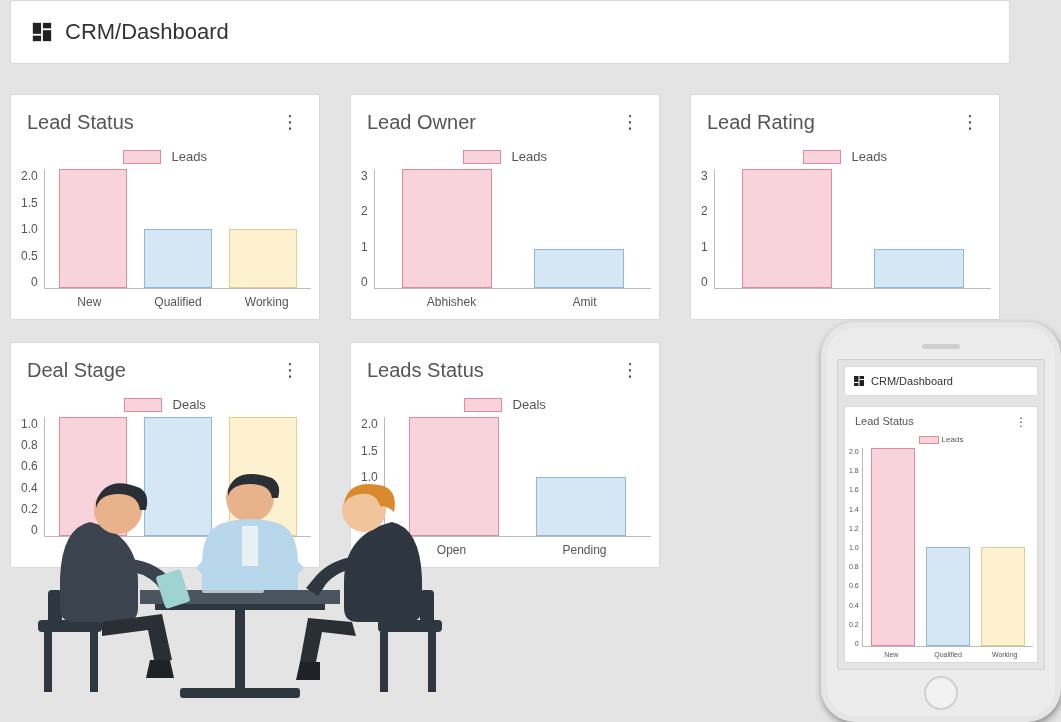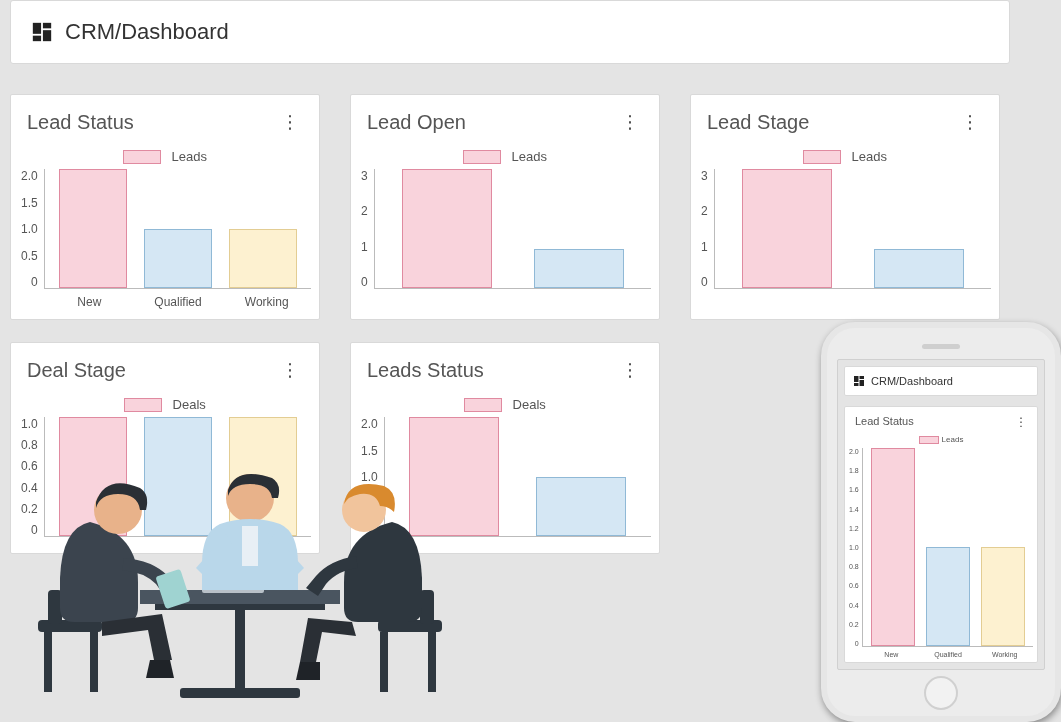--- a/index.html
+++ b/index.html
@@ -102,21 +102,21 @@
       </div>
       <div class="x-labels">
         <span>New</span>
         <span>Qualified</span>
         <span>Working</span>
       </div>
     </div>
 
     <div class="card">
       <div class="card-head">
-        <span class="card-title">Lead Open</span>
+        <span class="card-title">Lead Owner</span>
         <span class="more-icon">⋮</span>
       </div>
       <div class="legend-row">
         <span class="legend-swatch"></span>
         <span class="legend-label">Leads</span>
       </div>
       <div class="chart-body">
         <div class="y-axis">
           <span>3</span>
           <span>2</span>
@@ -125,25 +125,29 @@
         </div>
         <div class="plot">
           <div class="bar-slot">
               <div class="bar pink" style="height:100%"></div>
             </div>
           <div class="bar-slot">
               <div class="bar blue" style="height:33%"></div>
             </div>
         </div>
       </div>
-    </div>
-
-    <div class="card">
-      <div class="card-head">
-        <span class="card-title">Lead Stage</span>
+      <div class="x-labels">
+        <span>Abhishek</span>
+        <span>Amit</span>
+      </div>
+    </div>
+
+    <div class="card">
+      <div class="card-head">
+        <span class="card-title">Lead Rating</span>
         <span class="more-icon">⋮</span>
       </div>
       <div class="legend-row">
         <span class="legend-swatch"></span>
         <span class="legend-label">Leads</span>
       </div>
       <div class="chart-body">
         <div class="y-axis">
           <span>3</span>
           <span>2</span>
@@ -219,20 +223,24 @@
           <span>0</span>
         </div>
         <div class="plot">
           <div class="bar-slot">
               <div class="bar pink" style="height:100%"></div>
             </div>
           <div class="bar-slot">
               <div class="bar blue" style="height:50%"></div>
             </div>
         </div>
+      </div>
+      <div class="x-labels">
+        <span>Open</span>
+        <span>Pending</span>
       </div>
     </div>
   </div>
 </div>
 
 <div class="phone">
   <div class="phone-body">
     <div class="phone-speaker"></div>
     <div class="phone-screen">
       <div class="phone-header">

